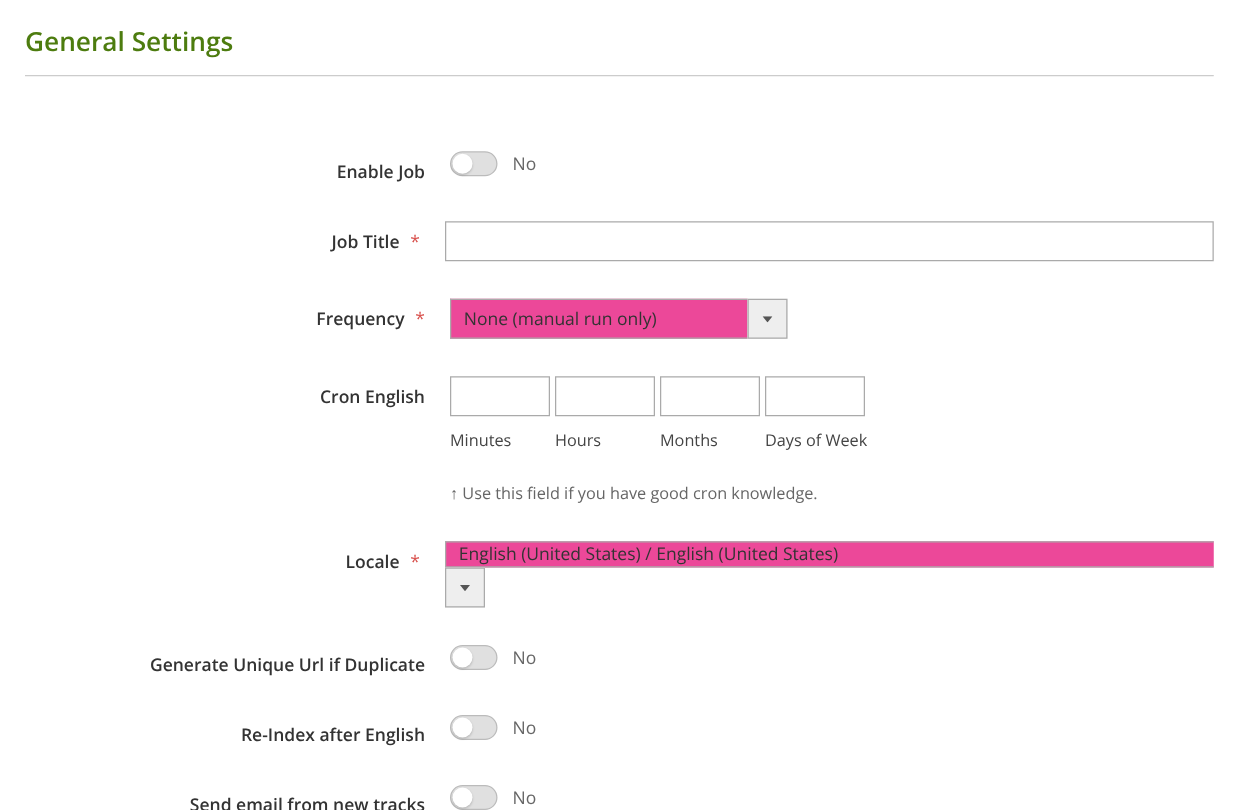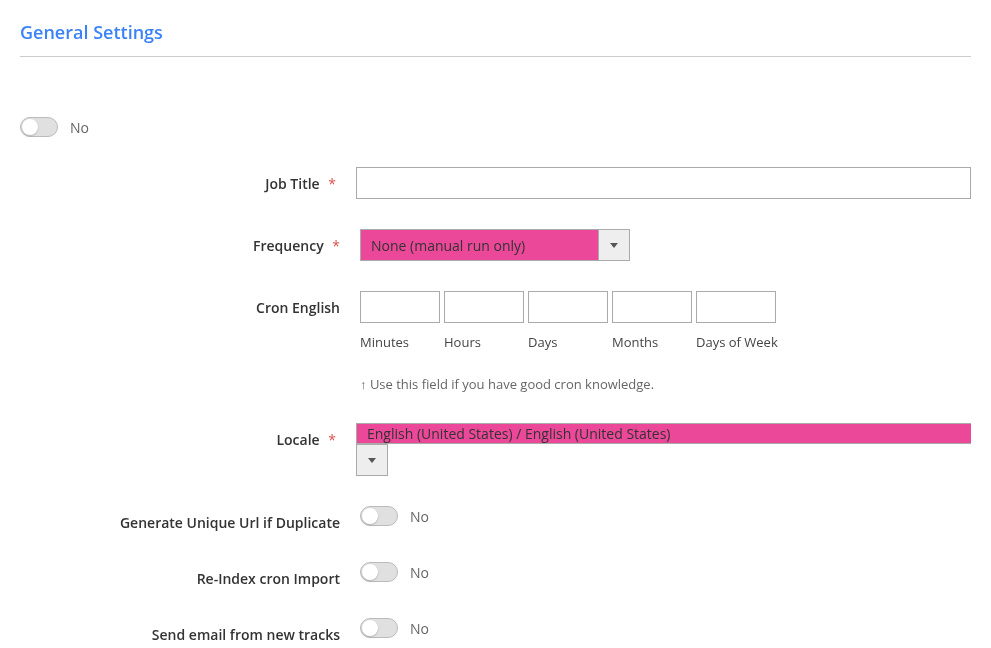--- a/index.html
+++ b/index.html
@@ -9,23 +9,23 @@
     }
     body {
       font-family: 'Open Sans', Arial, sans-serif;
       font-size: 14px;
       color: #333;
       background: #fff;
       padding: 20px;
       width: 991px;
     }
     .section-title {
-      font-size: 18px;
+      font-size: 21px;
       font-weight: 600;
-      color: #3b82f6;
+      color: #4d7c0f;
       padding-bottom: 12px;
       border-bottom: 1px solid #ccc;
       margin-bottom: 60px;
     }
     .form-row {
       display: flex;
       align-items: flex-start;
       margin-bottom: 30px;
     }
     .form-label {
@@ -142,20 +142,21 @@
       color: #666;
       margin-top: 24px;
     }
   </style>
 </head>
 <body>
 
 <div class="section-title">General Settings</div>
 
 <div class="form-row">
+  <div class="form-label">Enable Job</div>
   <div class="form-control">
     <div class="toggle-wrapper">
       <div class="toggle"></div>
       <span class="toggle-label">No</span>
     </div>
   </div>
 </div>
 
 <div class="form-row">
   <div class="form-label">
@@ -191,24 +192,20 @@
       <div class="cron-field">
         <input type="text" class="cron-input" value="" style="">
         <span class="cron-sublabel">Minutes</span>
       </div>
       <div class="cron-field">
         <input type="text" class="cron-input" value="" style="">
         <span class="cron-sublabel">Hours</span>
       </div>
       <div class="cron-field">
         <input type="text" class="cron-input" value="" style="">
-        <span class="cron-sublabel">Days</span>
-      </div>
-      <div class="cron-field">
-        <input type="text" class="cron-input" value="" style="">
         <span class="cron-sublabel">Months</span>
       </div>
       <div class="cron-field">
         <input type="text" class="cron-input" value="" style="">
         <span class="cron-sublabel">Days of Week</span>
       </div>
     </div>
     <div class="hint-text">↑ Use this field if you have good cron knowledge.</div>
   </div>
 </div>
@@ -234,21 +231,21 @@
   <div class="form-label">Generate Unique Url if Duplicate</div>
   <div class="form-control">
     <div class="toggle-wrapper">
       <div class="toggle"></div>
       <span class="toggle-label">No</span>
     </div>
   </div>
 </div>
 
 <div class="form-row">
-  <div class="form-label">Re-Index cron Import</div>
+  <div class="form-label">Re-Index after English</div>
   <div class="form-control">
     <div class="toggle-wrapper">
       <div class="toggle"></div>
       <span class="toggle-label">No</span>
     </div>
   </div>
 </div>
 
 <div class="form-row">
   <div class="form-label">Send email from new tracks</div>

